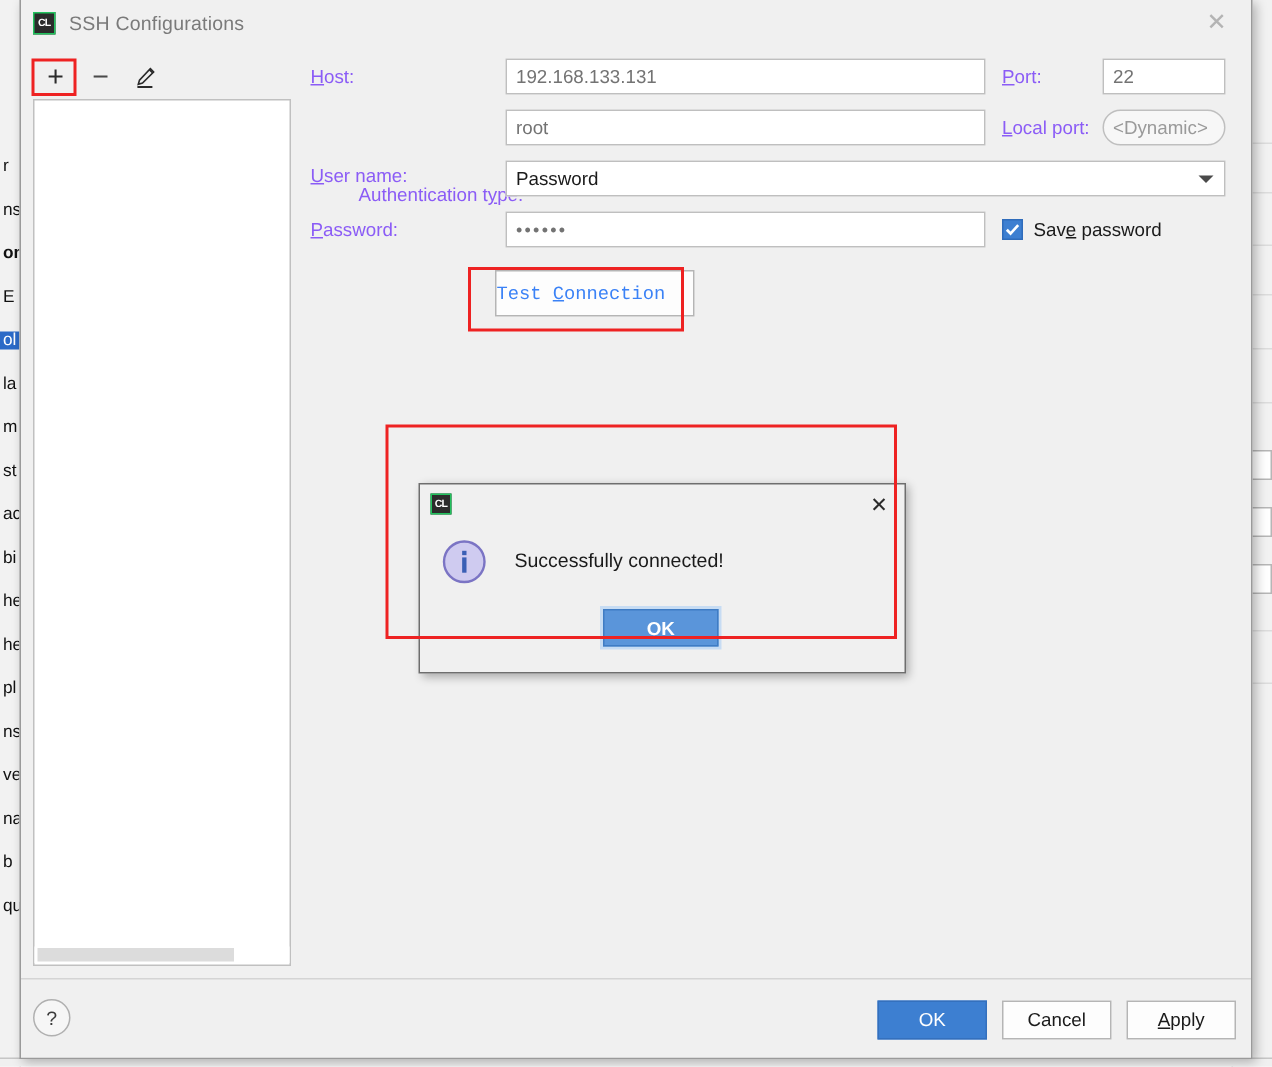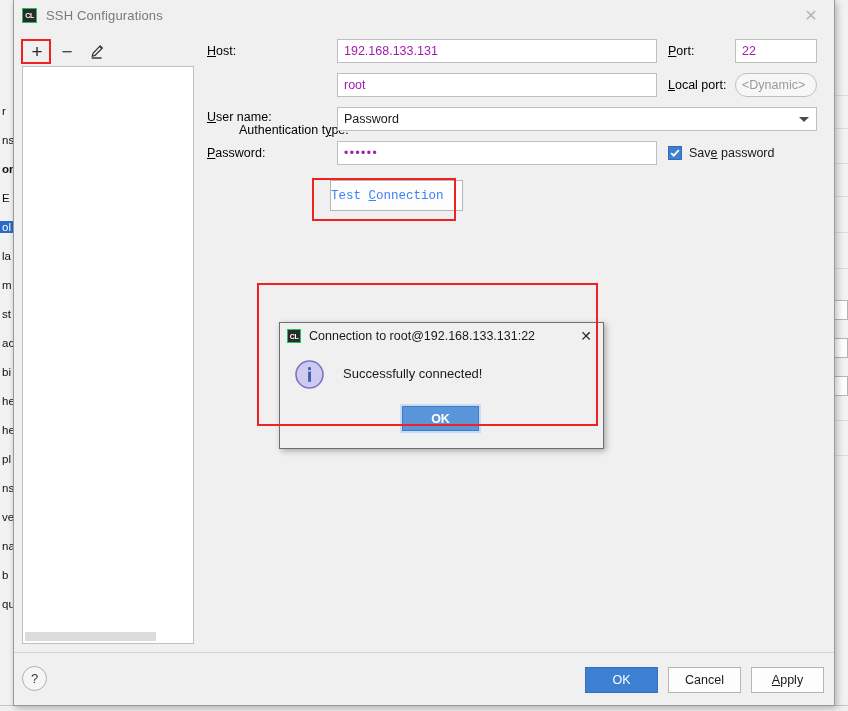--- a/index.html
+++ b/index.html
@@ -118,27 +118,27 @@
   .list-hscroll .thumb {
     position: absolute; left: 2px; top: 1px; width: 131px; height: 9px;
     background: #dcdcdc;
   }
 
   
   .form {
     position: absolute; left: 193px; top: 8px; right: 10px; top: 8px;
   }
   .lbl {
-    position: absolute; font-size: 12.5px; color: #000000;
+    position: absolute; font-size: 12.5px; color: #8b5cf6;
     line-height: 24px; white-space: nowrap;
   }
   .mn { text-decoration: underline; }
   .inp {
     position: absolute; height: 24px; border: 1px solid #bfbfbf; background: #ffffff;
-    font-size: 12.5px; color: #a21caf; padding: 0 6px; line-height: 22px;
+    font-size: 12.5px; color: #737373; padding: 0 6px; line-height: 22px;
     font-family: "Liberation Sans", sans-serif;
   }
   .inp.ph { color: #9a9a9a; background: #f7f7f7; }
   .combo {
     position: absolute; height: 24px; border: 1px solid #bfbfbf; background: #ffffff;
     font-size: 12.5px; color: #1a1a1a; line-height: 22px; padding: 0 6px;
   }
   .combo .arrow {
     position: absolute; right: 7px; top: 9px;
     width: 0; height: 0; border-left: 5px solid transparent;
@@ -306,21 +306,20 @@
 
       <div class="btn" style="left:123px; top:141px; width:133px; height:31px;">
         <span><span id="tc-pre">Test </span><span class="mn">C</span><span id="tc-post">onnection</span></span>
       </div>
 
     </div>
 
     <div id="msg-dialog">
       <div class="msg-title">
         <div class="cl-logo">CL</div>
-        <div class="msg-title-text">Connection to root@192.168.133.131:22</div>
         <div class="msg-close">✕</div>
       </div>
       <div class="info-icon">
         <svg width="32" height="32" viewBox="0 0 32 32" aria-hidden="true">
           <circle cx="15.5" cy="15.5" r="13.5" fill="#cfcbf0" stroke="#7b74c4" stroke-width="1.6"></circle>
           <rect x="14.1" y="8.2" width="2.9" height="2.9" fill="#3a5fb5"></rect>
           <rect x="14.1" y="12.6" width="2.9" height="10.2" fill="#3a5fb5"></rect>
         </svg>
       </div>
       <div class="msg-text">Successfully connected!</div>

